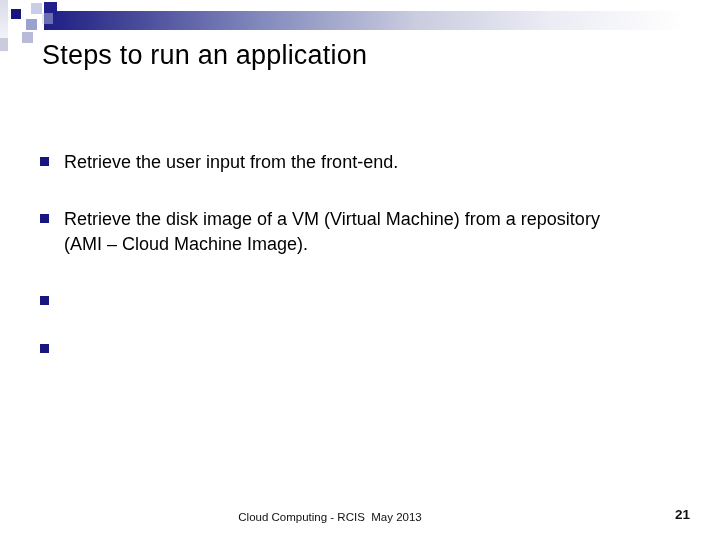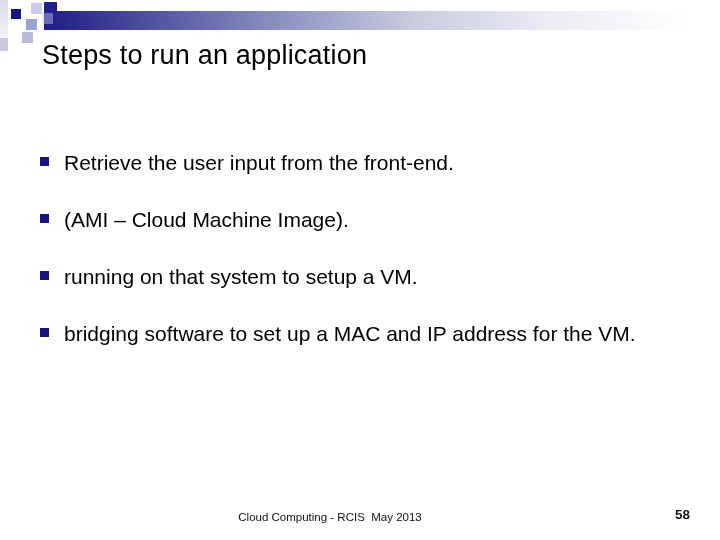--- a/index.html
+++ b/index.html
@@ -50,21 +50,21 @@
   .bullets{
     position:absolute;left:40px;top:150px;width:644px;
   }
   .bullet{
     display:flex;align-items:flex-start;margin-bottom:32px;
   }
   .bullet .marker{
     flex:none;width:9px;height:9px;margin-top:7px;background:var(--navy);
   }
   .bullet .text{
-    margin-left:15px;font-size:21px;line-height:25px;color:var(--text);
+    margin-left:15px;font-size:18px;line-height:25px;color:var(--text);
   }
 
   
   .footer{
     position:absolute;left:0;top:511px;width:660px;text-align:center;
     font-size:11.5px;color:#111;white-space:pre;
   }
   .page-number{
     position:absolute;right:38px;top:507px;
     font-size:13.5px;font-weight:700;color:#111;
@@ -92,36 +92,35 @@
     <div class="bullet">
       <span class="marker"></span>
       <div class="text">
         <div>Retrieve the user input from the front-end.</div>
       </div>
     </div>
 
     <div class="bullet">
       <span class="marker"></span>
       <div class="text">
+        <div>Retrieve the disk image of a VM (Virtual Machine) from a repository</div>
         <div>(AMI – Cloud Machine Image).</div>
       </div>
     </div>
 
     <div class="bullet">
       <span class="marker"></span>
       <div class="text">
-        <div>running on that system to setup a VM.</div>
       </div>
     </div>
 
     <div class="bullet">
       <span class="marker"></span>
       <div class="text">
-        <div>bridging software to set up a MAC and IP address for the VM.</div>
       </div>
     </div>
 
   </div>
 
   <div class="footer">Cloud Computing - RCIS  May 2013</div>
-  <div class="page-number">58</div>
+  <div class="page-number">21</div>
 
 </div>
 
 </body></html>

